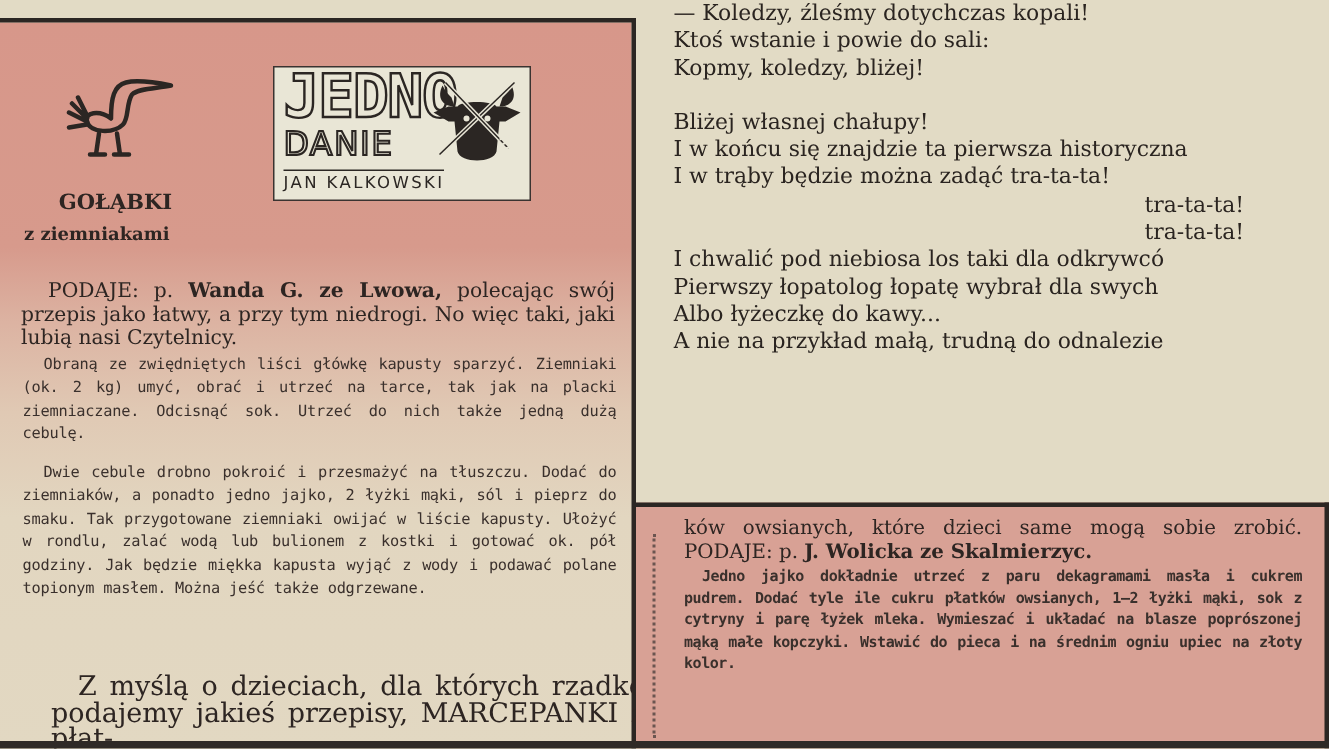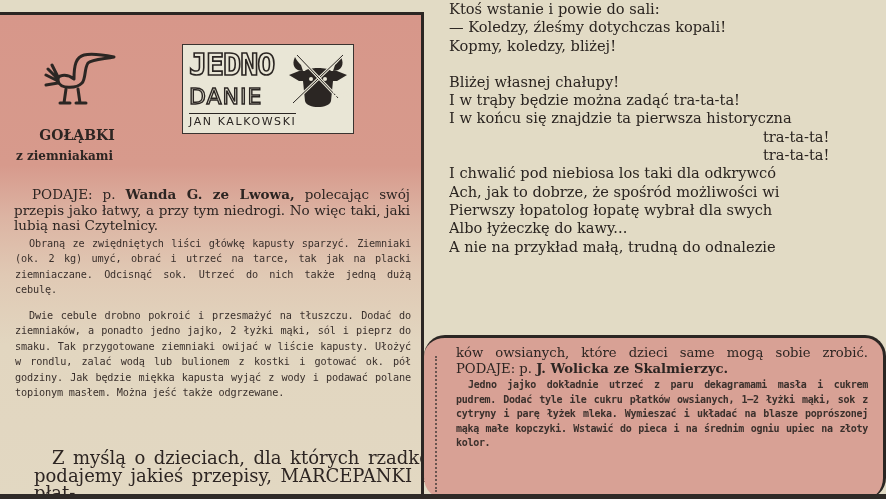--- a/index.html
+++ b/index.html
@@ -19,21 +19,21 @@
     border-bottom: 3px solid #2b2623;
     background: linear-gradient(180deg, #d7978a 0px, #d79a8c 150px, #dcb3a2 200px, #e0c9b4 260px, #e2d6c0 330px, #e2d8c2 487px);
   }
   .bird { position: absolute; left: 44px; top: 30px; width: 76px; height: 60px; }
   .logo {
     position: absolute; left: 182px; top: 29px; width: 170px; height: 88px;
     background: #e9e6d6; border: 1px solid #3a3330;
   }
   .logo .line1 {
     position: absolute; left: 6px; top: 4px;
-    font-family: "DejaVu Sans Mono", monospace; font-weight: bold; font-size: 30px;
+    font-family: "DejaVu Sans Mono", monospace; font-weight: bold; font-size: 40px;
     letter-spacing: -1px; color: #e9e6d6;
     -webkit-text-stroke: 1.6px #2b2623; line-height: 32px; text-align: right;
   }
   .logo .line2 {
     position: absolute; left: 6px; top: 40px;
     font-family: "DejaVu Sans", sans-serif; font-weight: normal; font-size: 22px;
     color: #e9e6d6; -webkit-text-stroke: 1.4px #2b2623; letter-spacing: 1px; line-height: 24px;
   }
   .logo .byline {
     position: absolute; left: 6px; top: 68px;
@@ -78,21 +78,20 @@
   }
   .poem .stanza-gap { height: 18px; }
   .poem .indent { padding-left: 314px; }
 
   
   .box2 {
     position: absolute; left: 424px; top: 335px; width: 462px; height: 164px;
     box-sizing: border-box;
     border-top: 3px solid #2b2623; border-right: 3px solid #2b2623;
     background: #d8a195;
-    border-radius: 21px;
   }
   .box2 .dots {
     position: absolute; left: 11px; top: 18px; height: 136px;
     border-left: 2px dotted #6a5550;
   }
   .box2 .lead {
     position: absolute; left: 32px; top: 7px; width: 412px;
     font-family: "DejaVu Serif", serif; font-size: 13.2px; line-height: 15.5px;
     text-align: justify; color: #2d2522;
   }
@@ -142,31 +141,30 @@
 
     <div class="intro"><span>PODAJE: p. </span><b>Wanda G. ze Lwowa,</b><span> polecając swój przepis jako łatwy, a przy tym niedrogi. No więc taki, jaki lubią nasi Czytelnicy.</span></div>
 
     <div class="body-small p1">Obraną ze zwiędniętych liści główkę kapusty sparzyć. Ziemniaki (ok. 2 kg) umyć, obrać i utrzeć na tarce, tak jak na placki ziemniaczane. Odcisnąć sok. Utrzeć do nich także jedną dużą cebulę.</div>
     <div class="body-small p2">Dwie cebule drobno pokroić i przesmażyć na tłuszczu. Dodać do ziemniaków, a ponadto jedno jajko, 2 łyżki mąki, sól i pieprz do smaku. Tak przygotowane ziemniaki owijać w liście kapusty. Ułożyć w rondlu, zalać wodą lub bulionem z kostki i gotować ok. pół godziny. Jak będzie miękka kapusta wyjąć z wody i podawać polane topionym masłem. Można jeść także odgrzewane.</div>
 
     <div class="closing">Z myślą o dzieciach, dla których rzadko podajemy jakieś przepisy, MARCEPANKI z płat-</div>
   </div>
 
   <div class="poem">
+    <div>— Koledzy, źleśmy dotychczas kopali!</div>
     <div>Ktoś wstanie i powie do sali:</div>
-    <div>— Koledzy, źleśmy dotychczas kopali!</div>
     <div>Kopmy, koledzy, bliżej!</div>
     <div class="stanza-gap"></div>
     <div>Bliżej własnej chałupy!</div>
+    <div>I w końcu się znajdzie ta pierwsza historyczna</div>
     <div>I w trąby będzie można zadąć tra-ta-ta!</div>
-    <div>I w końcu się znajdzie ta pierwsza historyczna</div>
     <div class="indent">tra-ta-ta!</div>
     <div class="indent">tra-ta-ta!</div>
     <div>I chwalić pod niebiosa los taki dla odkrywcó</div>
-    <div>Ach, jak to dobrze, że spośród możliwości wi</div>
     <div>Pierwszy łopatolog łopatę wybrał dla swych</div>
     <div>Albo łyżeczkę do kawy...</div>
     <div>A nie na przykład małą, trudną do odnalezie</div>
   </div>
 
   <div class="box2">
     <div class="dots"></div>
     <div class="lead"><span>ków owsianych, które dzieci same mogą sobie zrobić. PODAJE: p. </span><b>J. Wolicka ze Skalmierzyc.</b></div>
     <div class="small">Jedno jajko dokładnie utrzeć z paru dekagramami masła i cukrem pudrem. Dodać tyle ile cukru płatków owsianych, 1—2 łyżki mąki, sok z cytryny i parę łyżek mleka. Wymieszać i układać na blasze poprószonej mąką małe kopczyki. Wstawić do pieca i na średnim ogniu upiec na złoty kolor.</div>
   </div>

